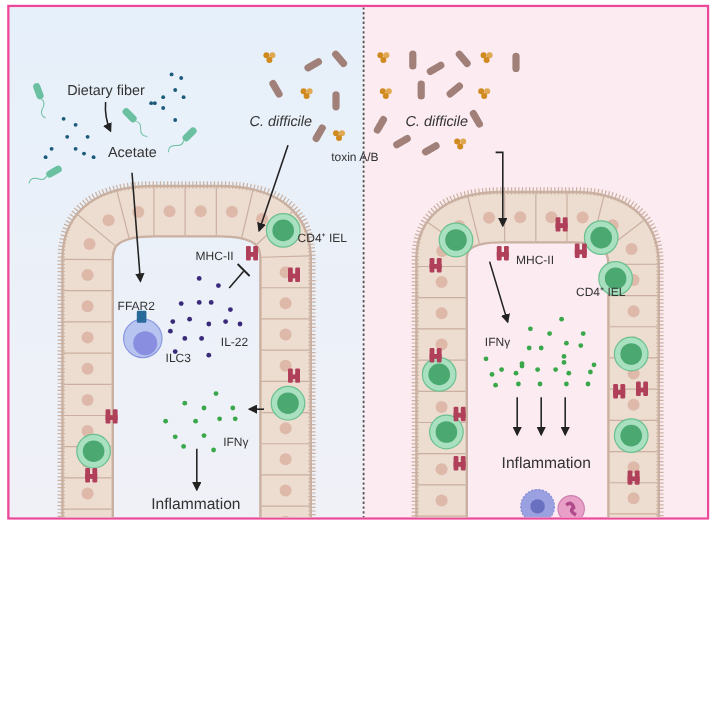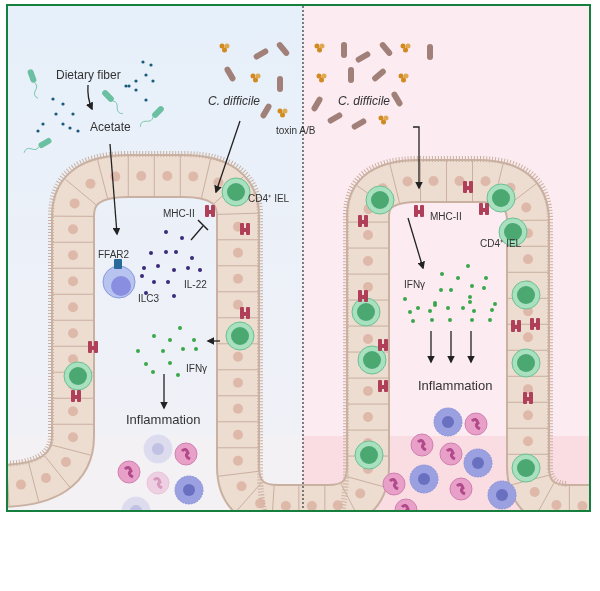--- a/index.html
+++ b/index.html
@@ -1,17 +1,17 @@
 <!DOCTYPE html>
 <html><head>
 <meta charset="utf-8">
 <style>
   html, body { margin:0; padding:0; background:#ffffff; }
   body { width:600px; height:591px; position:relative; overflow:hidden; font-family:"Liberation Sans", sans-serif; }
-  #frame { position:absolute; left:6px; top:4px; width:585px; height:508px; border:2px solid #15803d; box-sizing:border-box; overflow:hidden; }
+  #frame { position:absolute; left:6px; top:4px; width:585px; height:429px; border:2px solid #ec4899; box-sizing:border-box; overflow:hidden; }
   svg { position:absolute; left:0; top:0; }
   .lbl { font-family:"Liberation Sans", sans-serif; fill:#333; }
 </style>
 </head>
 <body>
 
 <div id="frame">
 <svg id="fig" width="585" height="581" viewBox="0 0 585 581">
   <defs>
     <marker id="arr" viewBox="0 0 10 10" refX="8" refY="5" markerWidth="6" markerHeight="6" orient="auto">

